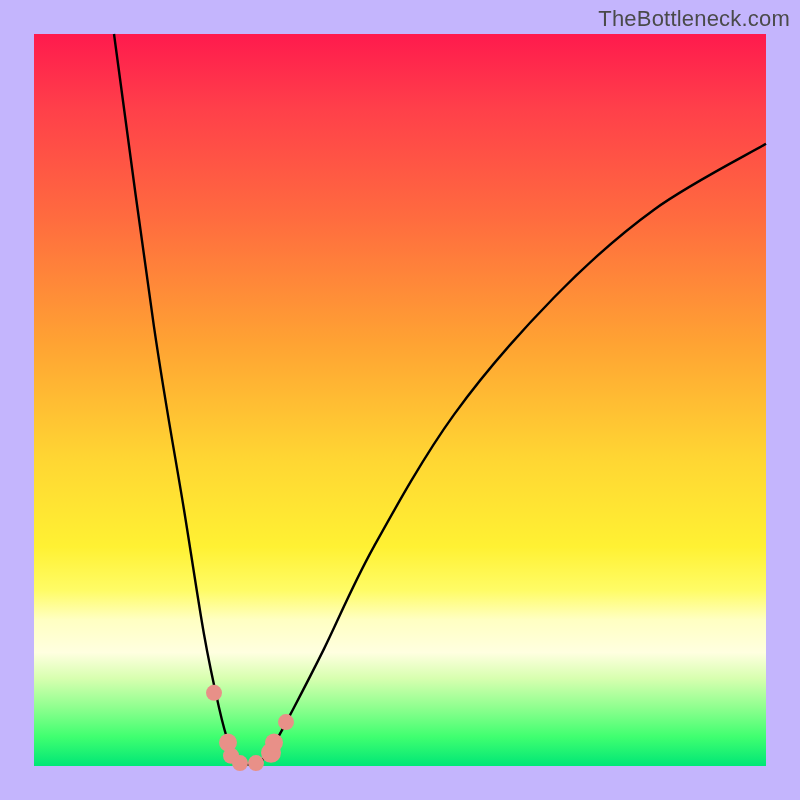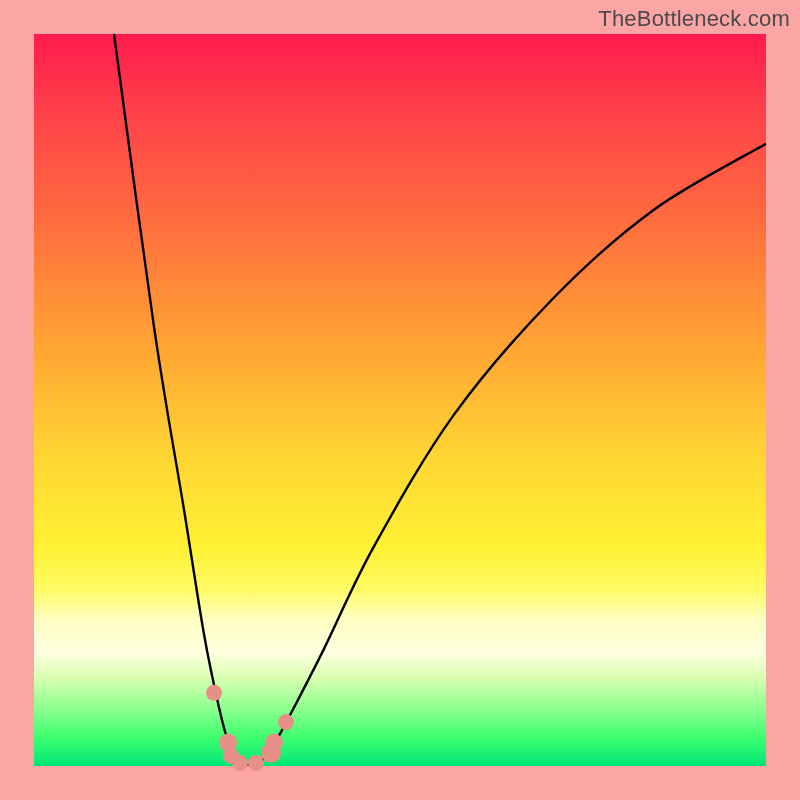--- a/index.html
+++ b/index.html
@@ -7,21 +7,21 @@
     padding: 0;
     width: 800px;
     height: 800px;
     overflow: hidden;
     background: #000;
     font-family: Arial, Helvetica, sans-serif;
   }
   .frame {
     position: absolute;
     inset: 0;
-    background: #fca5a5;
+    background: #c4b5fd;
   }
   .plot {
     position: absolute;
     left: 34px;
     top: 34px;
     width: 732px;
     height: 732px;
     
     background:
       linear-gradient(

